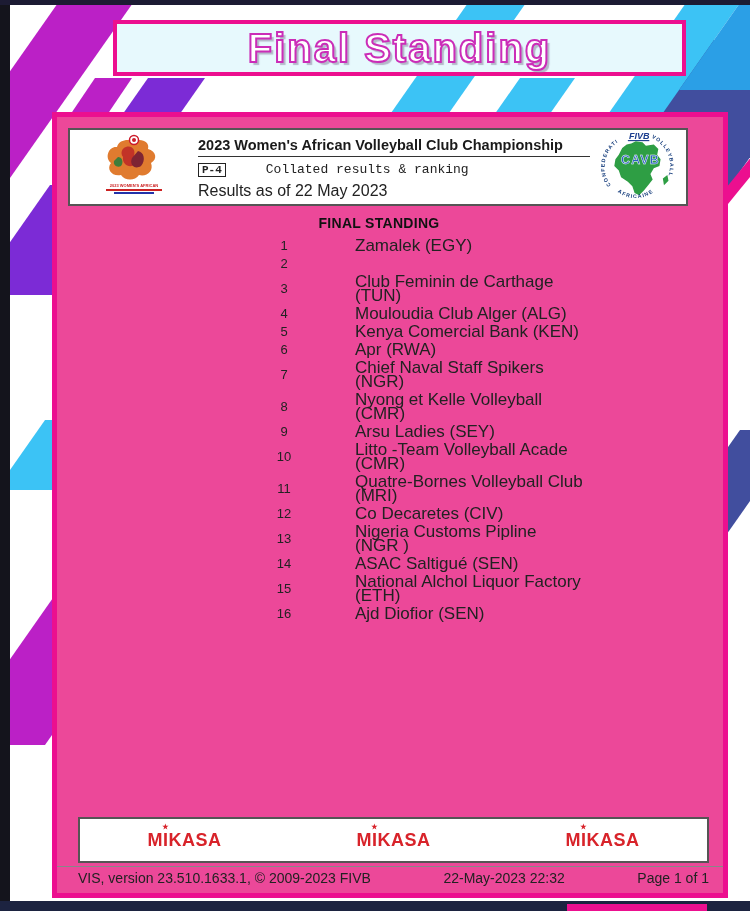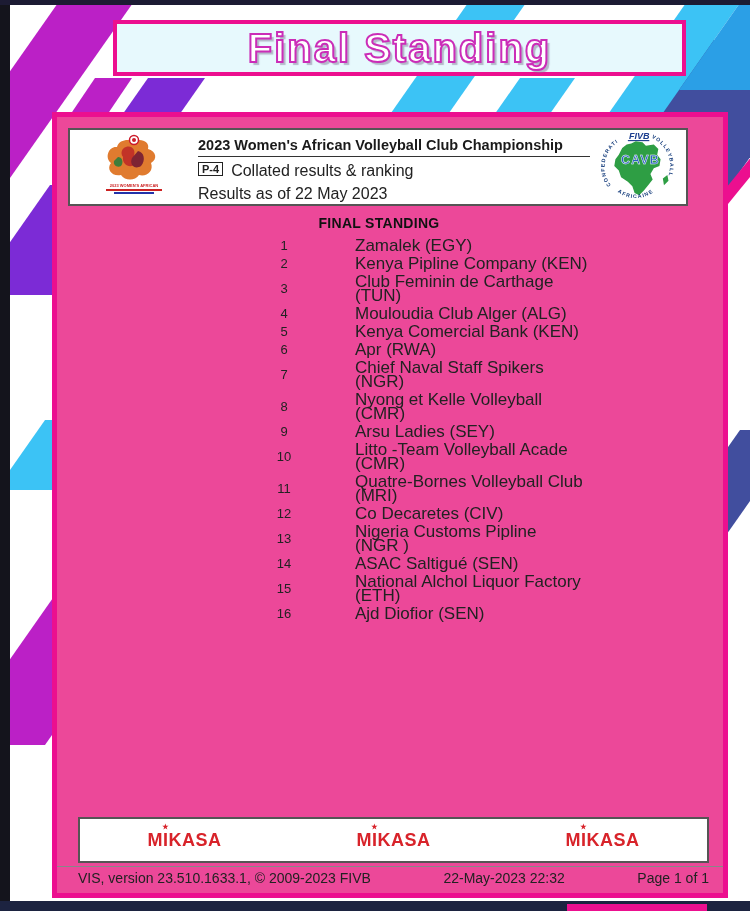--- a/index.html
+++ b/index.html
@@ -51,23 +51,23 @@
   }
   .logo-wrap{width:128px;display:flex;flex-direction:column;align-items:center;padding-top:3px;}
   .logo-caption{font-size:4px;font-weight:700;color:#c22;line-height:5px;text-align:center;letter-spacing:0;}
   .cap-bar{height:2px;background:#c22;margin-top:1px;}
   .cap-bar.blue{background:#23a;}
   .title-wrap{width:392px;padding-top:7px;}
   .doc-title{
     font-size:14.5px;font-weight:700;color:#1a1a1a;line-height:16px;
     border-bottom:1.5px solid #333;padding-bottom:3px;
   }
-  .meta-row{display:flex;align-items:flex-start;margin-top:5px;}
+  .meta-row{display:flex;align-items:flex-end;margin-top:5px;font-family:Liberation Mono, monospace;}
   .p4-box{border:1.5px solid #222;font-size:11px;font-weight:700;color:#222;padding:0 3px;margin-right:8px;}
-  .meta-label{font-size:16px;color:#222;}
+  .meta-label{font-size:13px;color:#222;margin-left:32px;}
   .results-line{font-size:16px;color:#222;margin-top:5px;}
   .cavb-wrap{flex:1;display:flex;justify-content:center;padding-top:1px;}
 
   .standing-heading{
     margin-top:9px;text-align:center;padding-right:22px;
     font-size:14px;font-weight:700;color:#111;letter-spacing:0.3px;
   }
   .rows{margin-top:6px;}
   .row{display:flex;align-items:center;padding:2px 0;}
   .rank{width:30px;margin-left:212px;text-align:center;font-size:13px;color:#222;line-height:14px;flex:none;}
@@ -166,21 +166,20 @@
 
   <div class="standing-heading">FINAL STANDING</div>
 
   <div class="rows">
       <div class="row">
         <div class="rank">1</div>
         <div class="team">Zamalek (EGY)</div>
       </div>
       <div class="row">
         <div class="rank">2</div>
-        <div class="team">Kenya Pipline Company (KEN)</div>
       </div>
       <div class="row">
         <div class="rank">3</div>
         <div class="team">Club Feminin de Carthage
 (TUN)</div>
       </div>
       <div class="row">
         <div class="rank">4</div>
         <div class="team">Mouloudia Club Alger (ALG)</div>
       </div>

